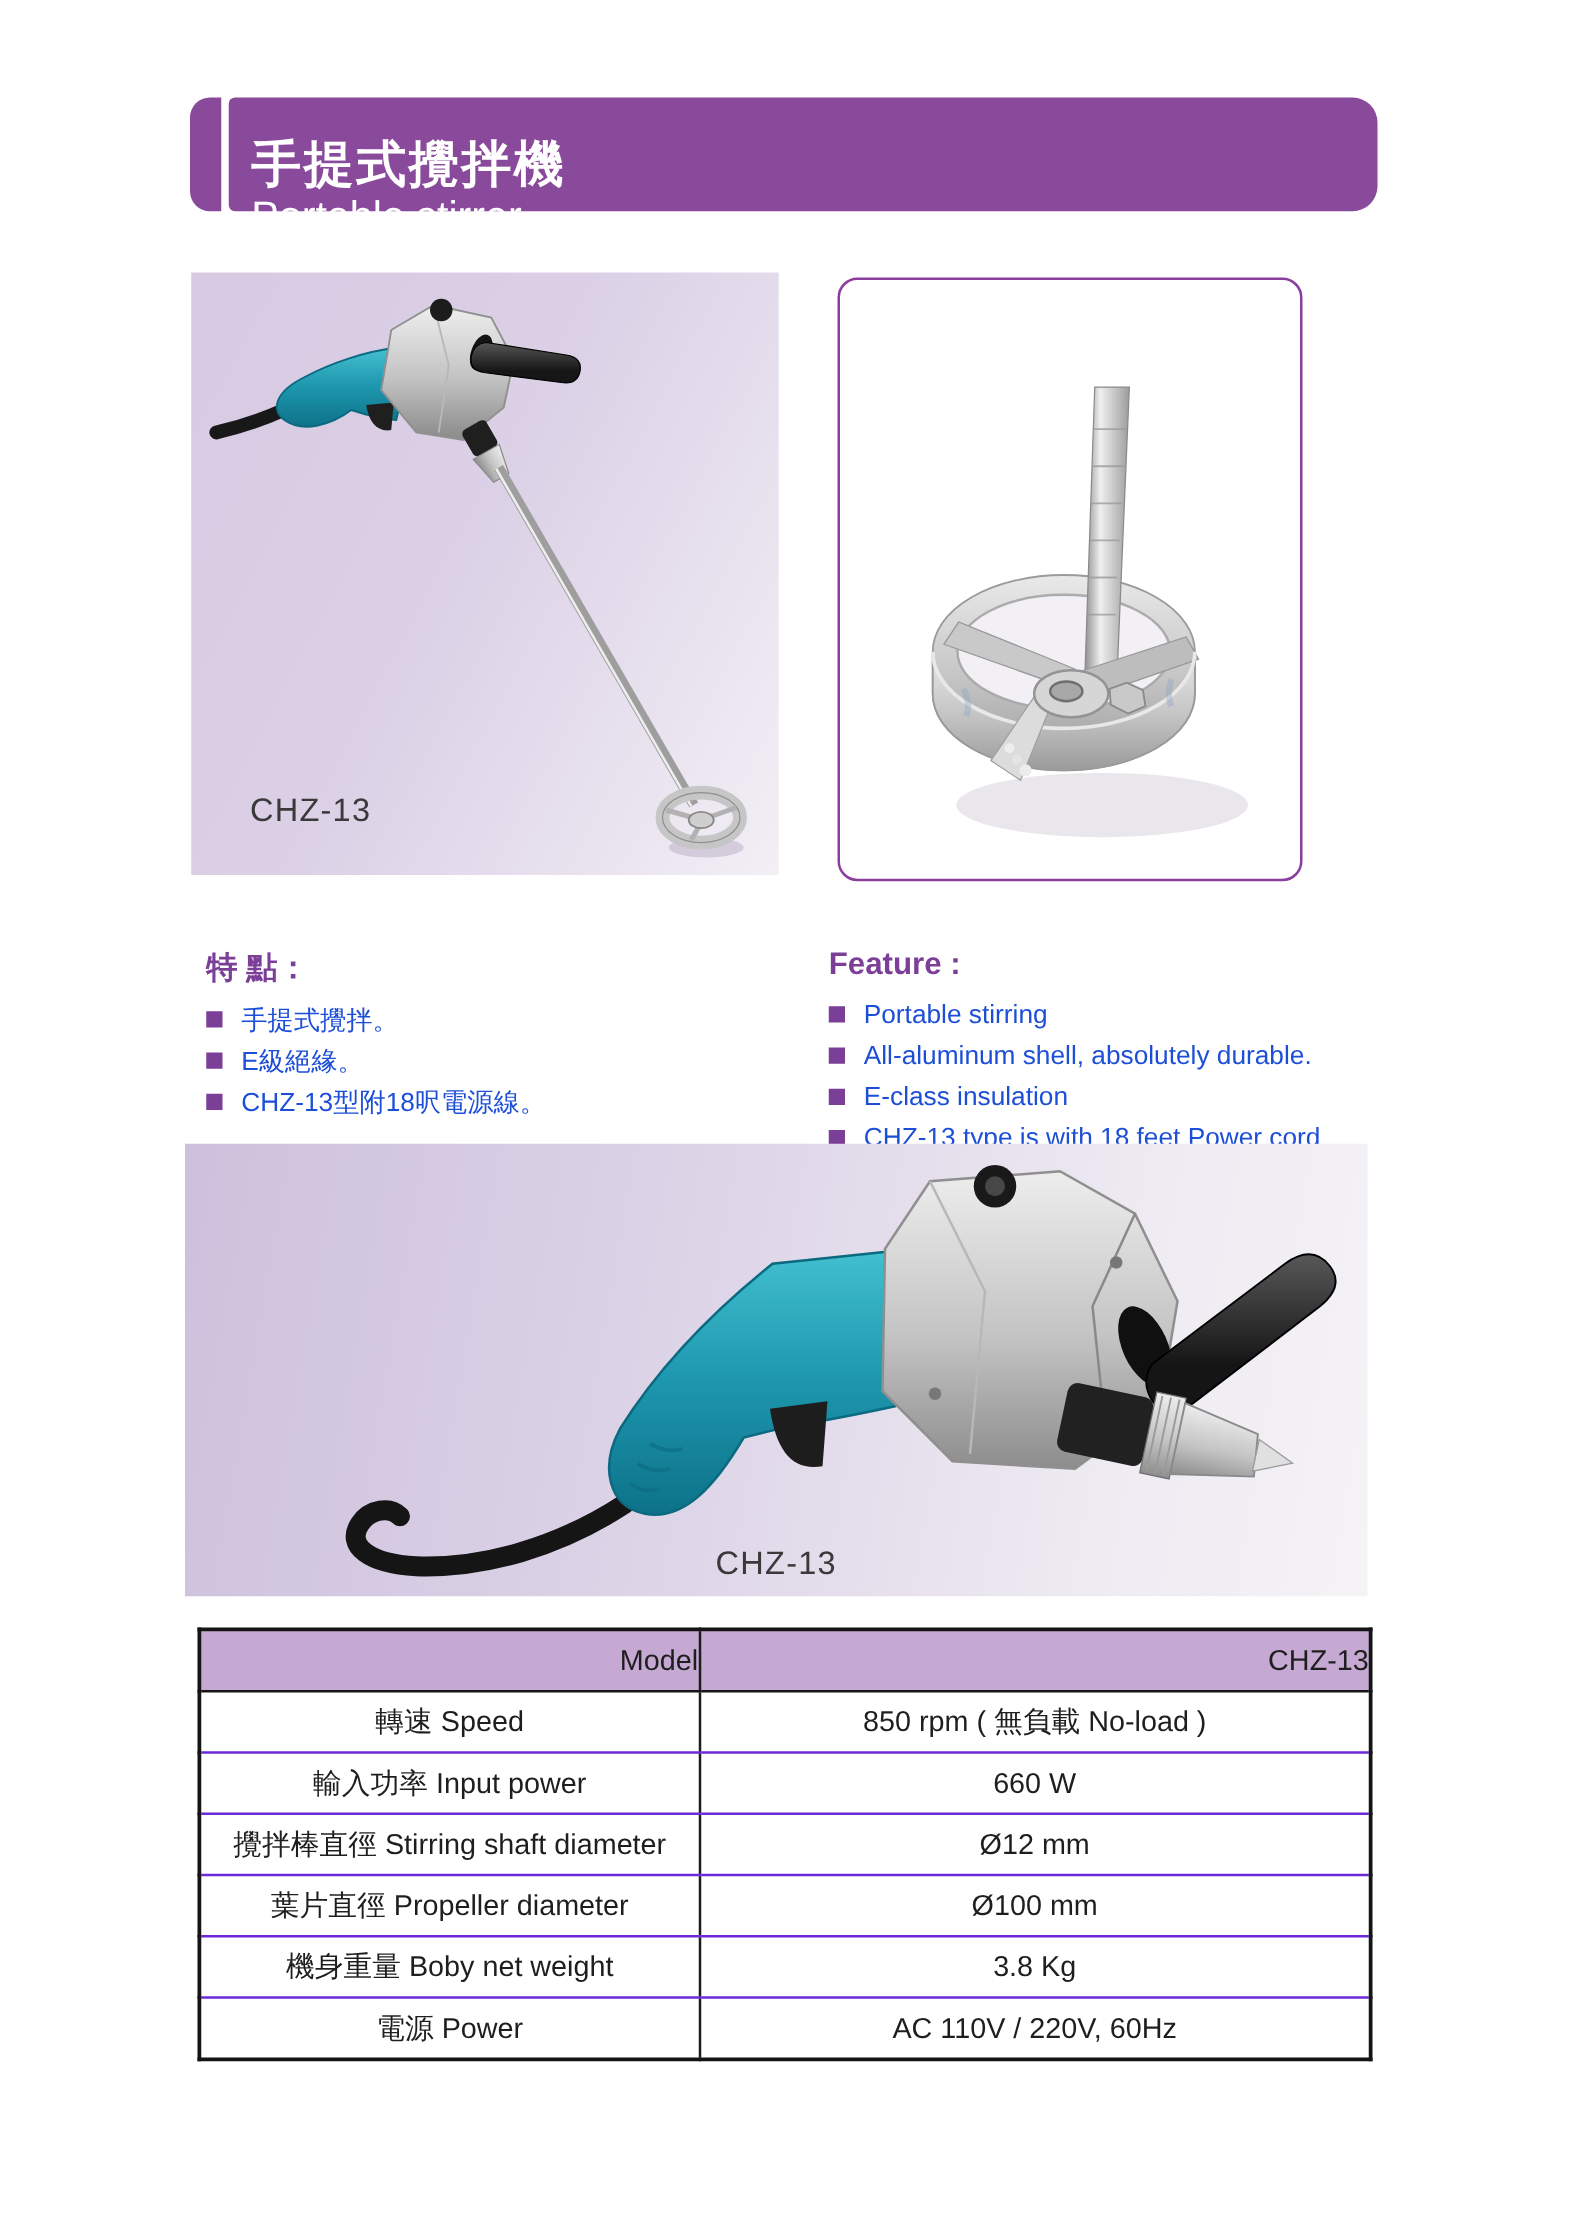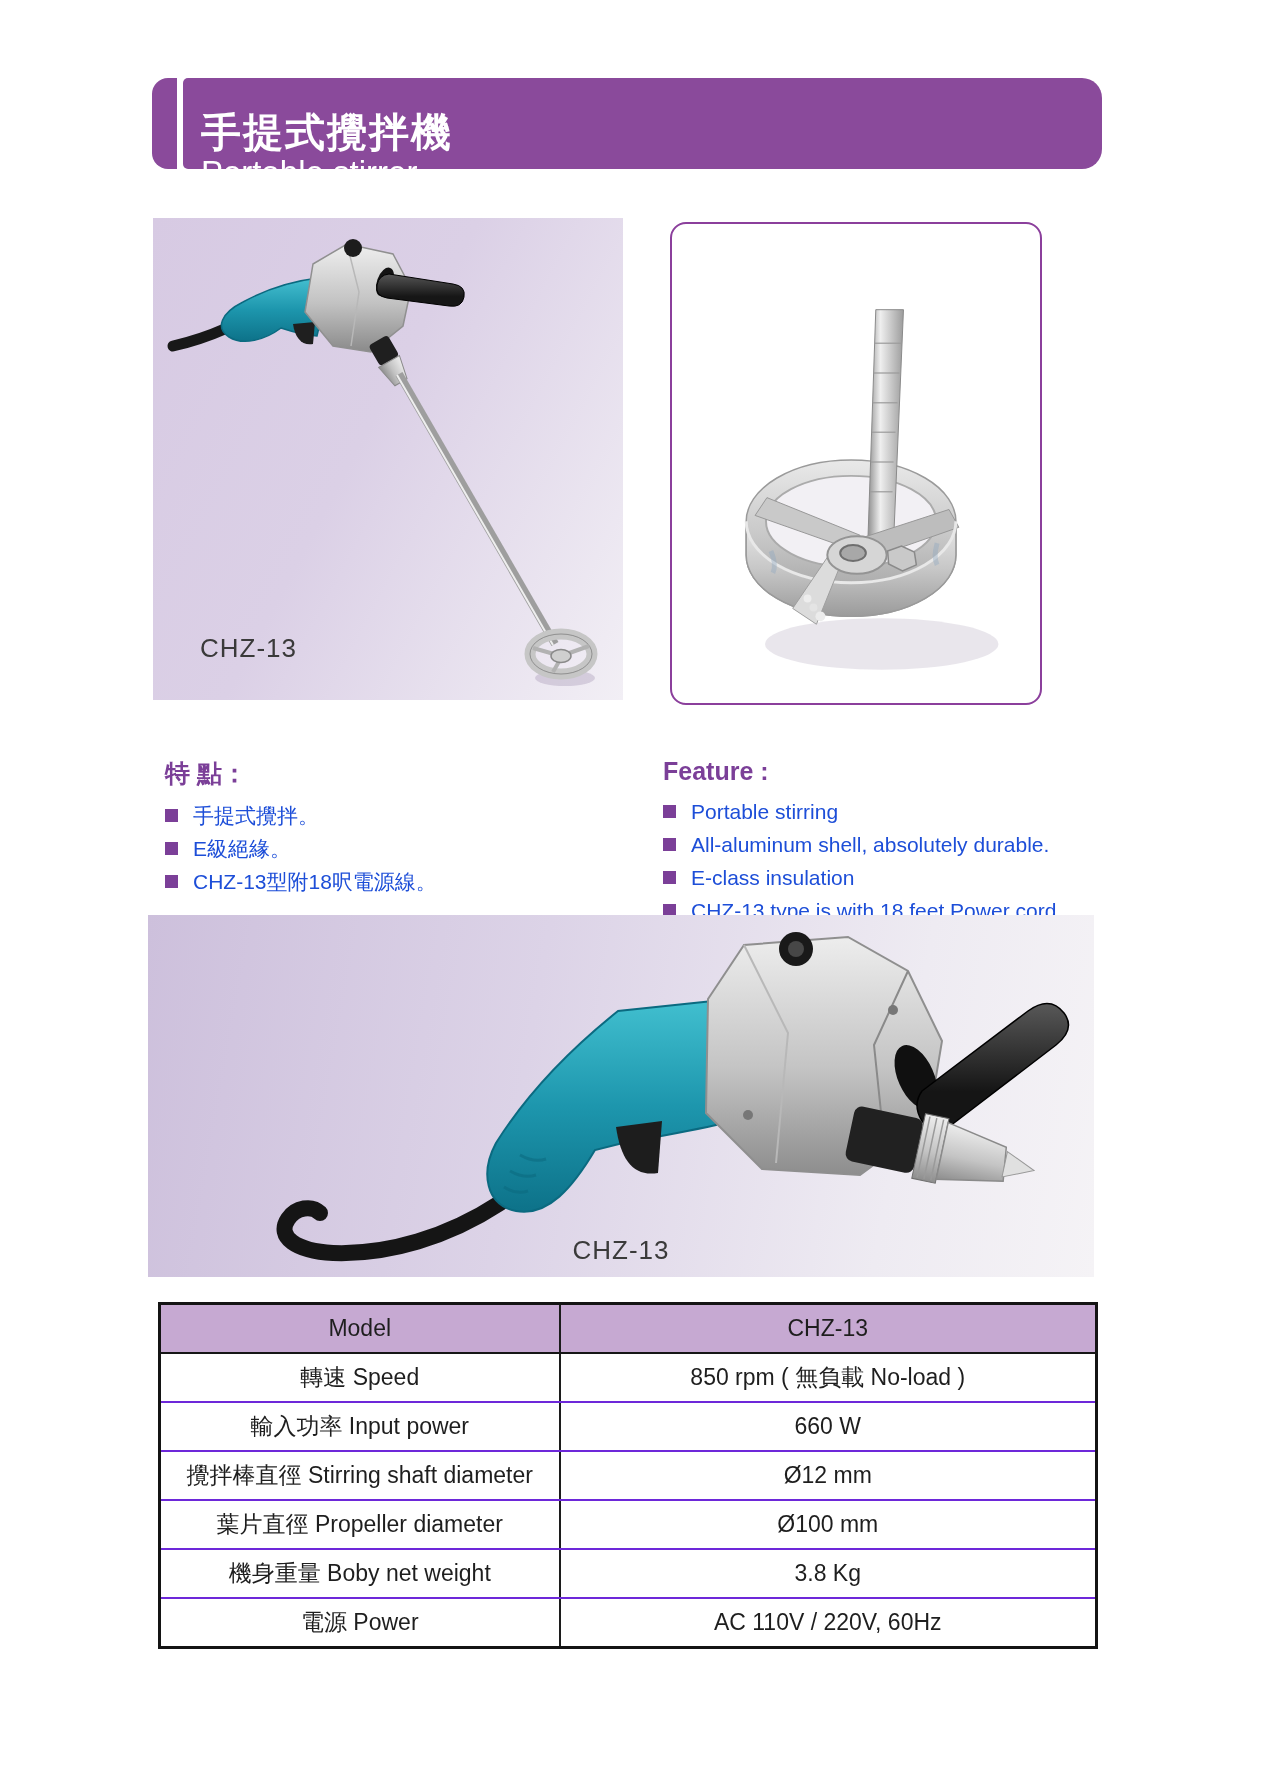--- a/index.html
+++ b/index.html
@@ -57,21 +57,21 @@
   .spec-table{
     position:absolute;left:158px;top:1302px;width:937px;
     border-collapse:collapse;table-layout:fixed;
     border:3px solid #141414;
   }
   .spec-table th,.spec-table td{
     height:47px;padding:0;text-align:center;vertical-align:middle;
     font-size:23px;font-weight:400;color:#1e1e1e;
     border-top:2px solid #8c8c8c;border-bottom:2px solid #6d28d9;
   }
-  .spec-table th{background:#c6a9d2;border-bottom:2px solid #161616;}
+  .spec-table th{background:#c6a9d2;border-bottom:2px solid #161616;text-align:right;}
   .spec-table th:first-child,.spec-table td:first-child{border-right:2px solid #1c1c1c;}
 </style>
 </head>
 <body>
 
 <div class="banner-cap"></div>
 <div class="banner-bar">
   <div class="banner-title-zh">手提式攪拌機</div>
   <div class="banner-title-en">Portable stirrer</div>
 </div>

